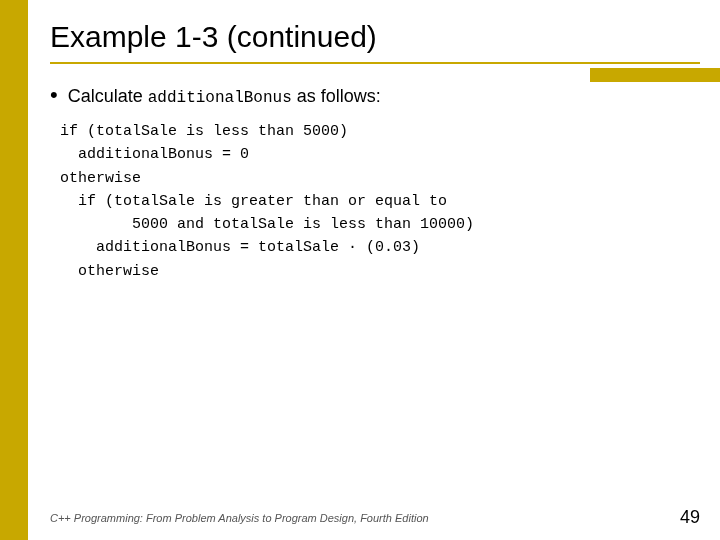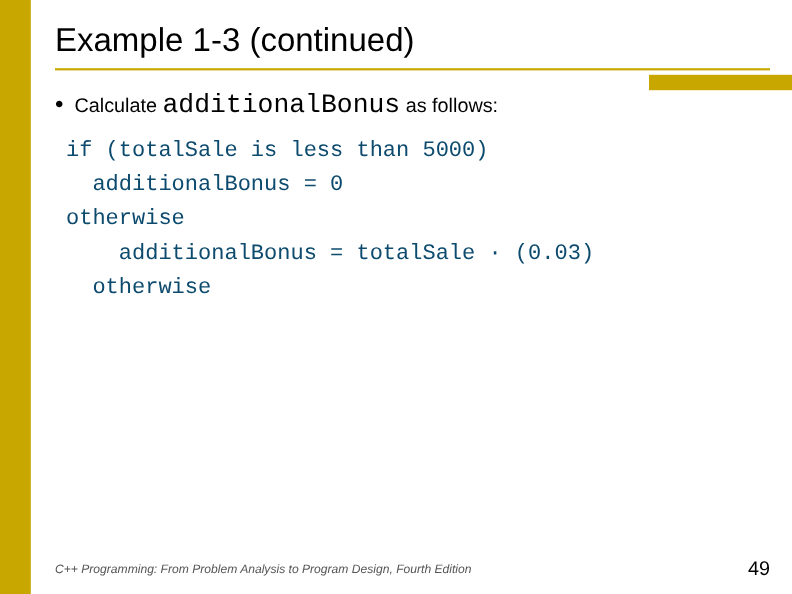--- a/index.html
+++ b/index.html
@@ -80,27 +80,27 @@
       color: #000000;
     }
 
     .bullet-text .regular {
       font-family: Arial, Helvetica, sans-serif;
       font-size: 18px;
     }
 
     .bullet-text .code-inline {
       font-family: 'Courier New', Courier, monospace;
-      font-size: 24px;
+      font-size: 16px;
     }
 
     .code-block {
       font-family: 'Courier New', Courier, monospace;
-      font-size: 20px;
-      color: #0c4a6e;
+      font-size: 15px;
+      color: #000000;
       line-height: 1.55;
       margin-left: 10px;
     }
 
     .footer {
       position: absolute;
       bottom: 12px;
       left: 50px;
       right: 20px;
       display: flex;
@@ -139,20 +139,22 @@
       <span class="bullet-dot">•</span>
       <span class="bullet-text">
         <span class="regular">Calculate </span><span class="code-inline">additionalBonus</span><span class="regular"> as follows:</span>
       </span>
     </div>
 
     <div class="code-block">
       <div>if (totalSale is less than 5000)</div>
       <div>&nbsp;&nbsp;additionalBonus = 0</div>
       <div>otherwise</div>
+      <div>&nbsp;&nbsp;if (totalSale is greater than or equal to</div>
+      <div>&nbsp;&nbsp;&nbsp;&nbsp;&nbsp;&nbsp;&nbsp;&nbsp;5000 and totalSale is less than 10000)</div>
       <div>&nbsp;&nbsp;&nbsp;&nbsp;additionalBonus = totalSale · (0.03)</div>
       <div>&nbsp;&nbsp;otherwise</div>
     </div>
 
   </div>
 
   <div class="footer">
     <span class="footer-text">C++ Programming: From Problem Analysis to Program Design, Fourth Edition</span>
     <span class="footer-page">49</span>
   </div>

